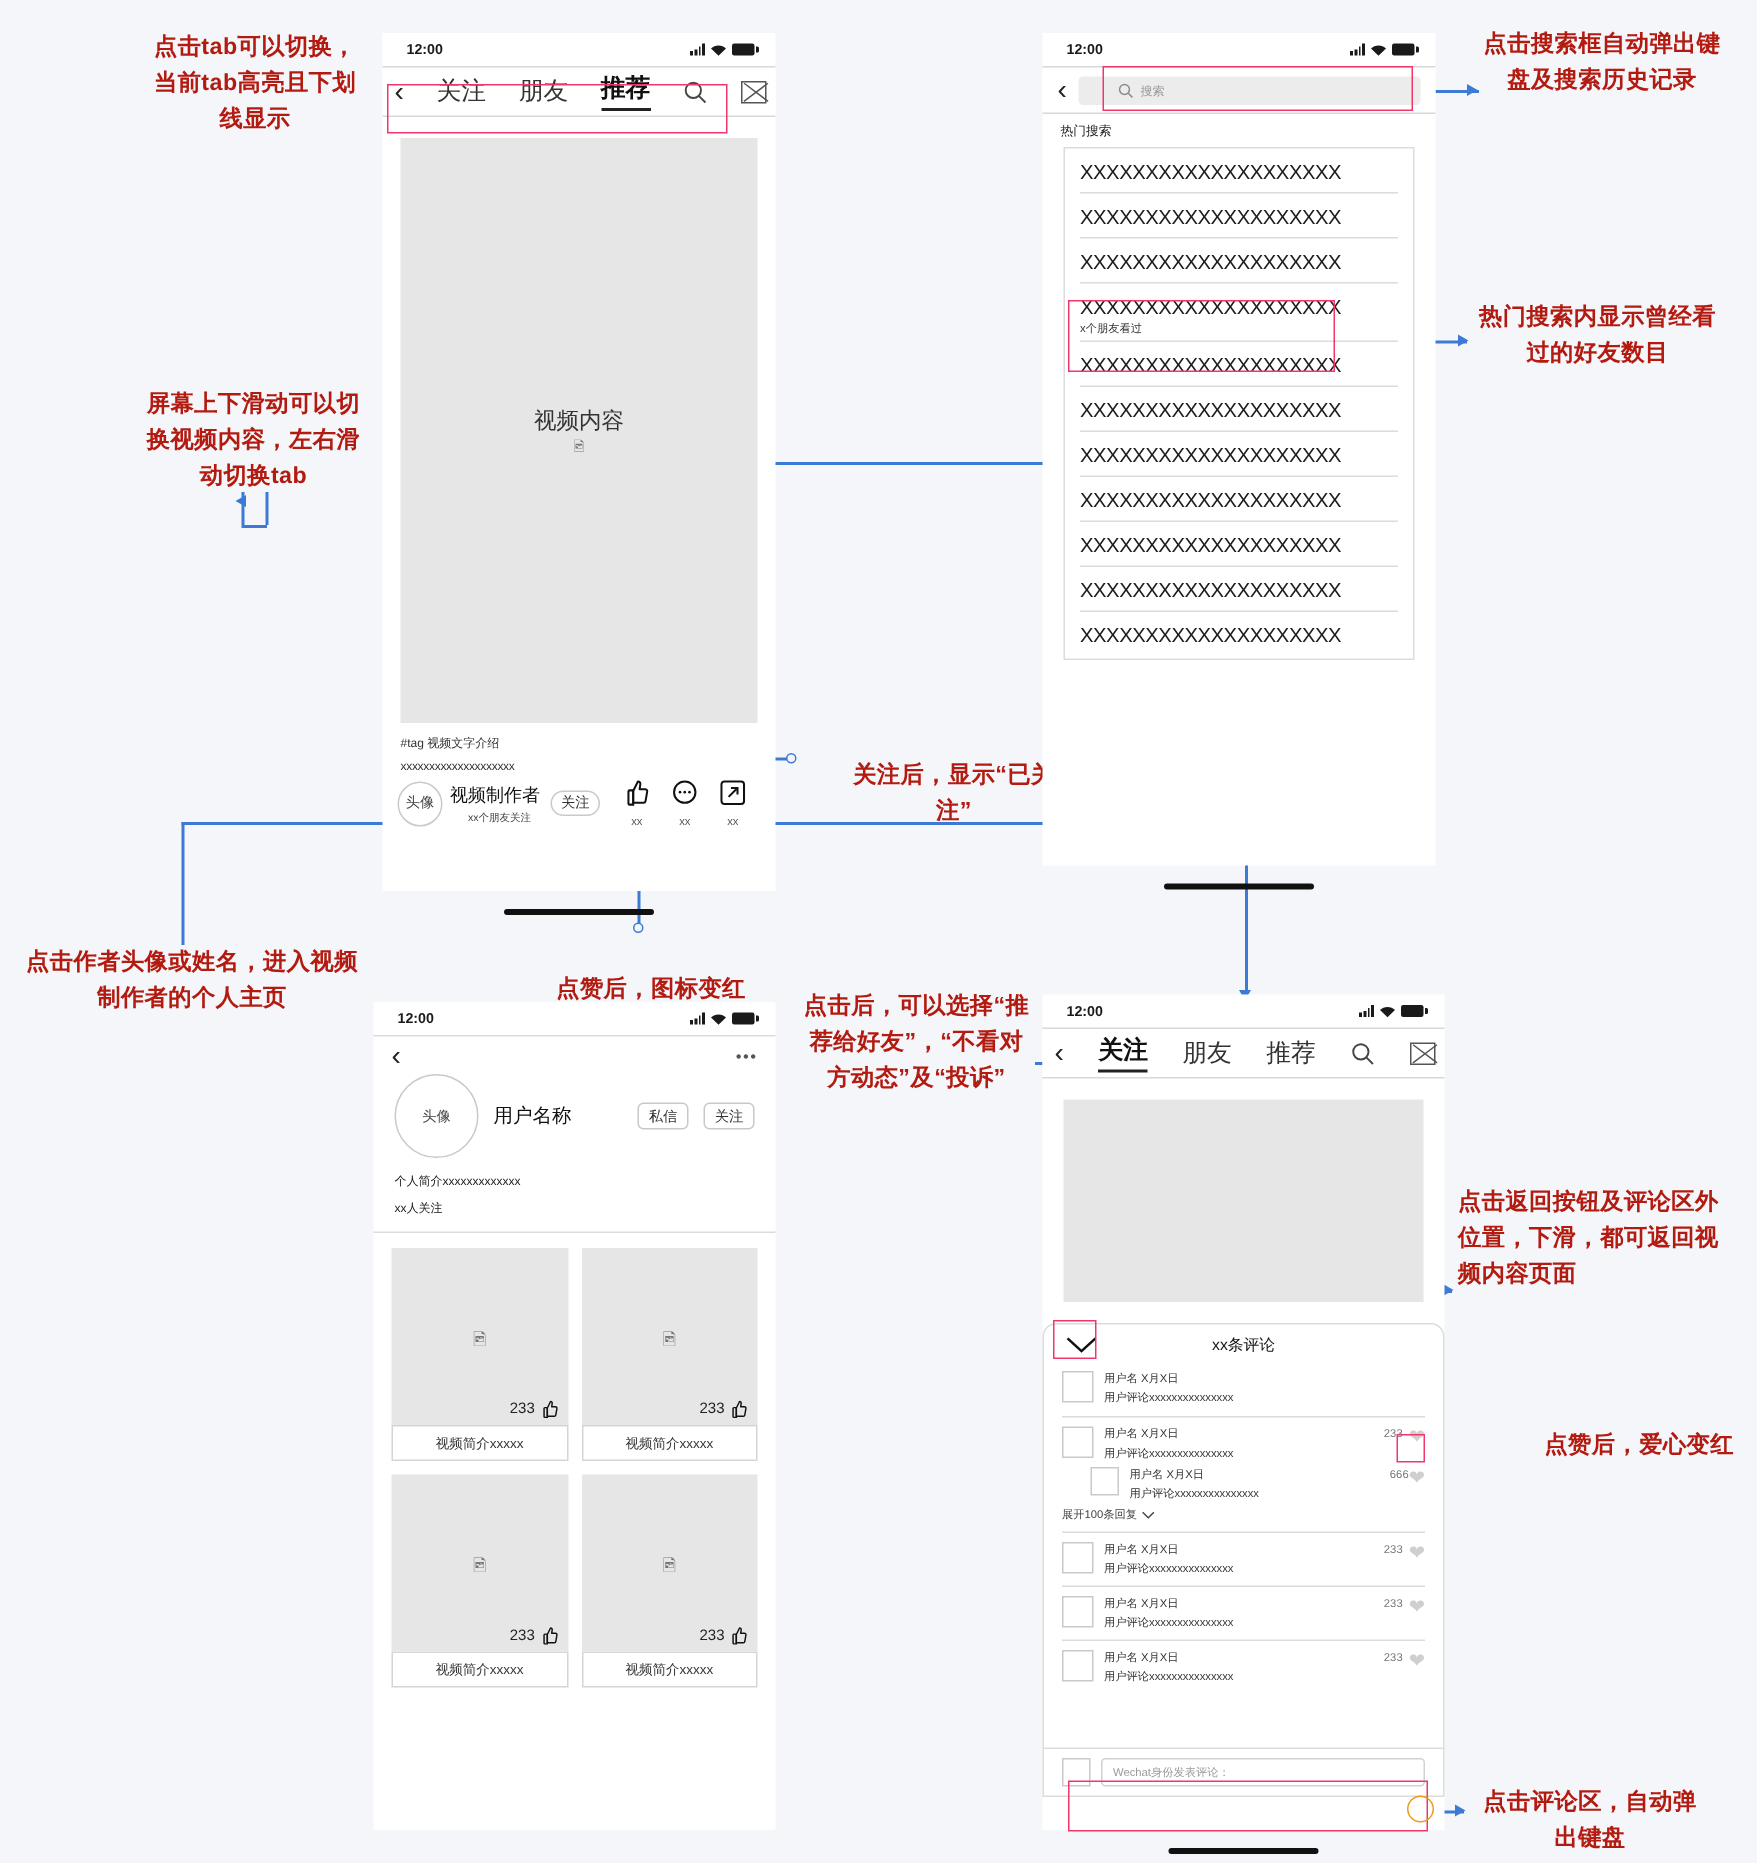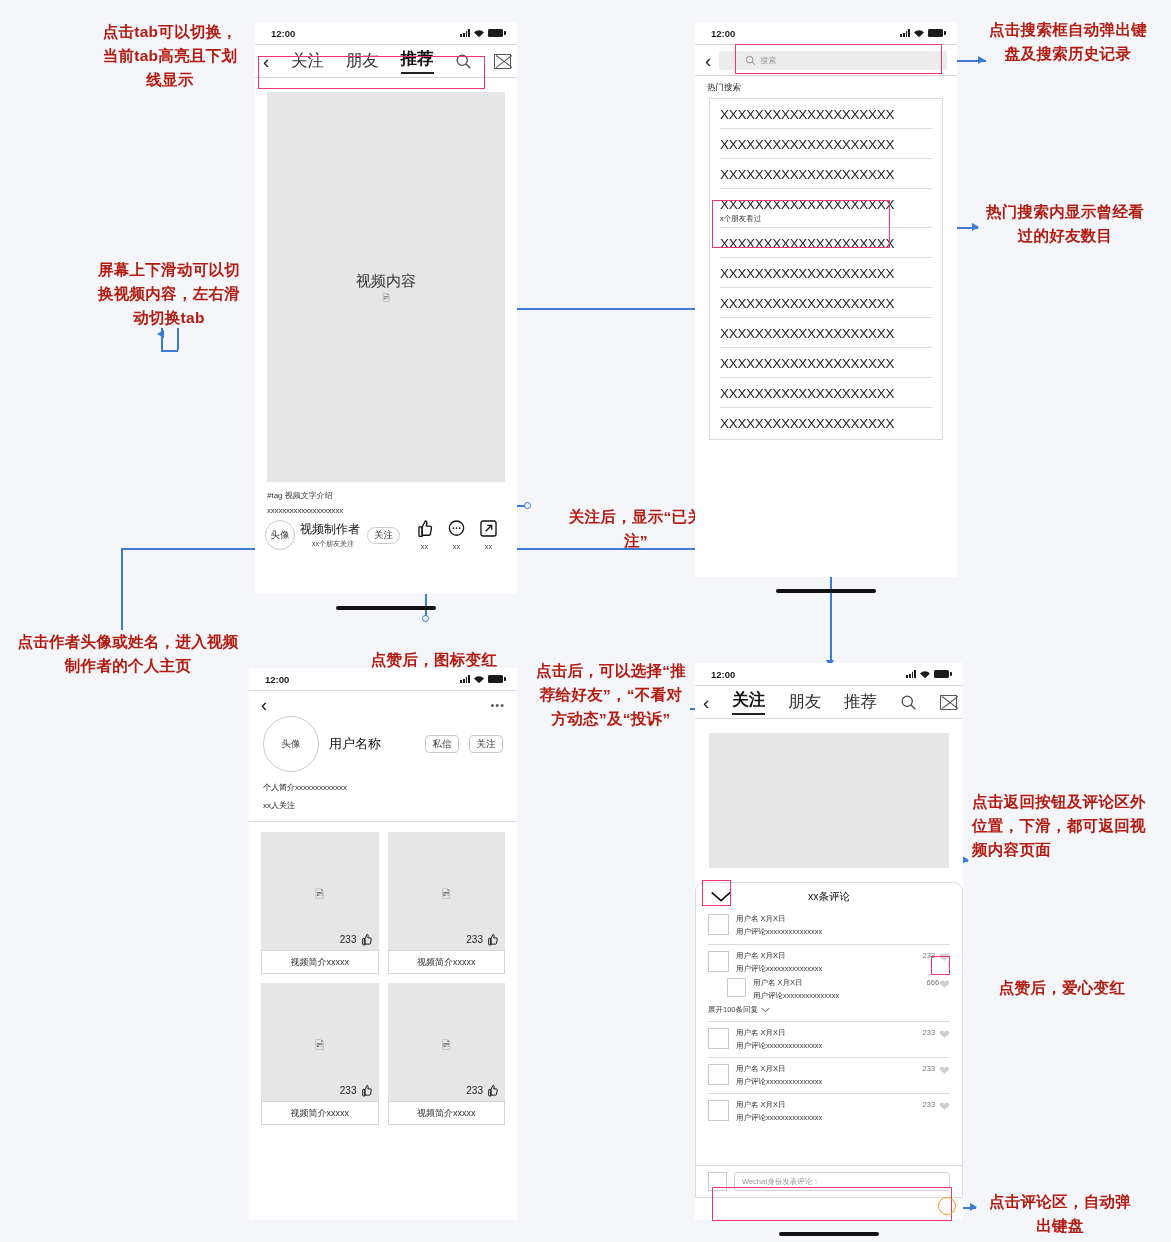--- a/index.html
+++ b/index.html
@@ -117,21 +117,21 @@
 
   <div class="anno" style="left:96px; top:20px; width:148px;">点击tab可以切换，当前tab高亮且下划线显示</div>
   <div class="anno" style="left:94px; top:258px; width:150px;">屏幕上下滑动可以切换视频内容，左右滑动切换tab</div>
   <div class="anno" style="left:12px; top:630px; width:232px;">点击作者头像或姓名，进入视频制作者的个人主页</div>
   <div class="anno" style="left:344px; top:648px; width:180px;">点赞后，图标变红</div>
   <div class="anno" style="left:560px; top:483px; width:152px;margin-top:22px;">关注后，显示“已关注”</div>
   <div class="anno" style="left:532px; top:659px; width:158px;">点击后，可以选择“推荐给好友”，“不看对方动态”及“投诉”</div>
   <div class="anno" style="left:988px; top:18px; width:160px;">点击搜索框自动弹出键盘及搜索历史记录</div>
   <div class="anno" style="left:982px; top:200px; width:166px;">热门搜索内显示曾经看过的好友数目</div>
   <div class="anno" style="left:972px; top:790px; width:178px; text-align:left;">点击返回按钮及评论区外位置，下滑，都可返回视频内容页面</div>
-  <div class="anno" style="left:968px; top:952px; width:188px; text-align:center;margin-top:24px;">点赞后，爱心变红</div>
+  <div class="anno" style="left:968px; top:952px; width:188px; text-align:right;">点赞后，爱心变红</div>
   <div class="anno" style="left:982px; top:1190px; width:156px;">点击评论区，自动弹出键盘</div>
 
   <div class="dot" style="left:484px; top:79px;"></div>
   <div class="ln lnv" style="left:487px; top:85px; height:223px;"></div>
   <div class="ln lnh" style="left:487px; top:308px; width:216px;"></div>
   <div class="arw" style="left:700px; top:304px;"></div>
 
   <div class="ln lnv" style="left:161px; top:328px; height:22px;"></div>
   <div class="ln lnv" style="left:177px; top:328px; height:22px;"></div>
   <div class="ln lnh" style="left:161px; top:350px; width:17px;"></div>

